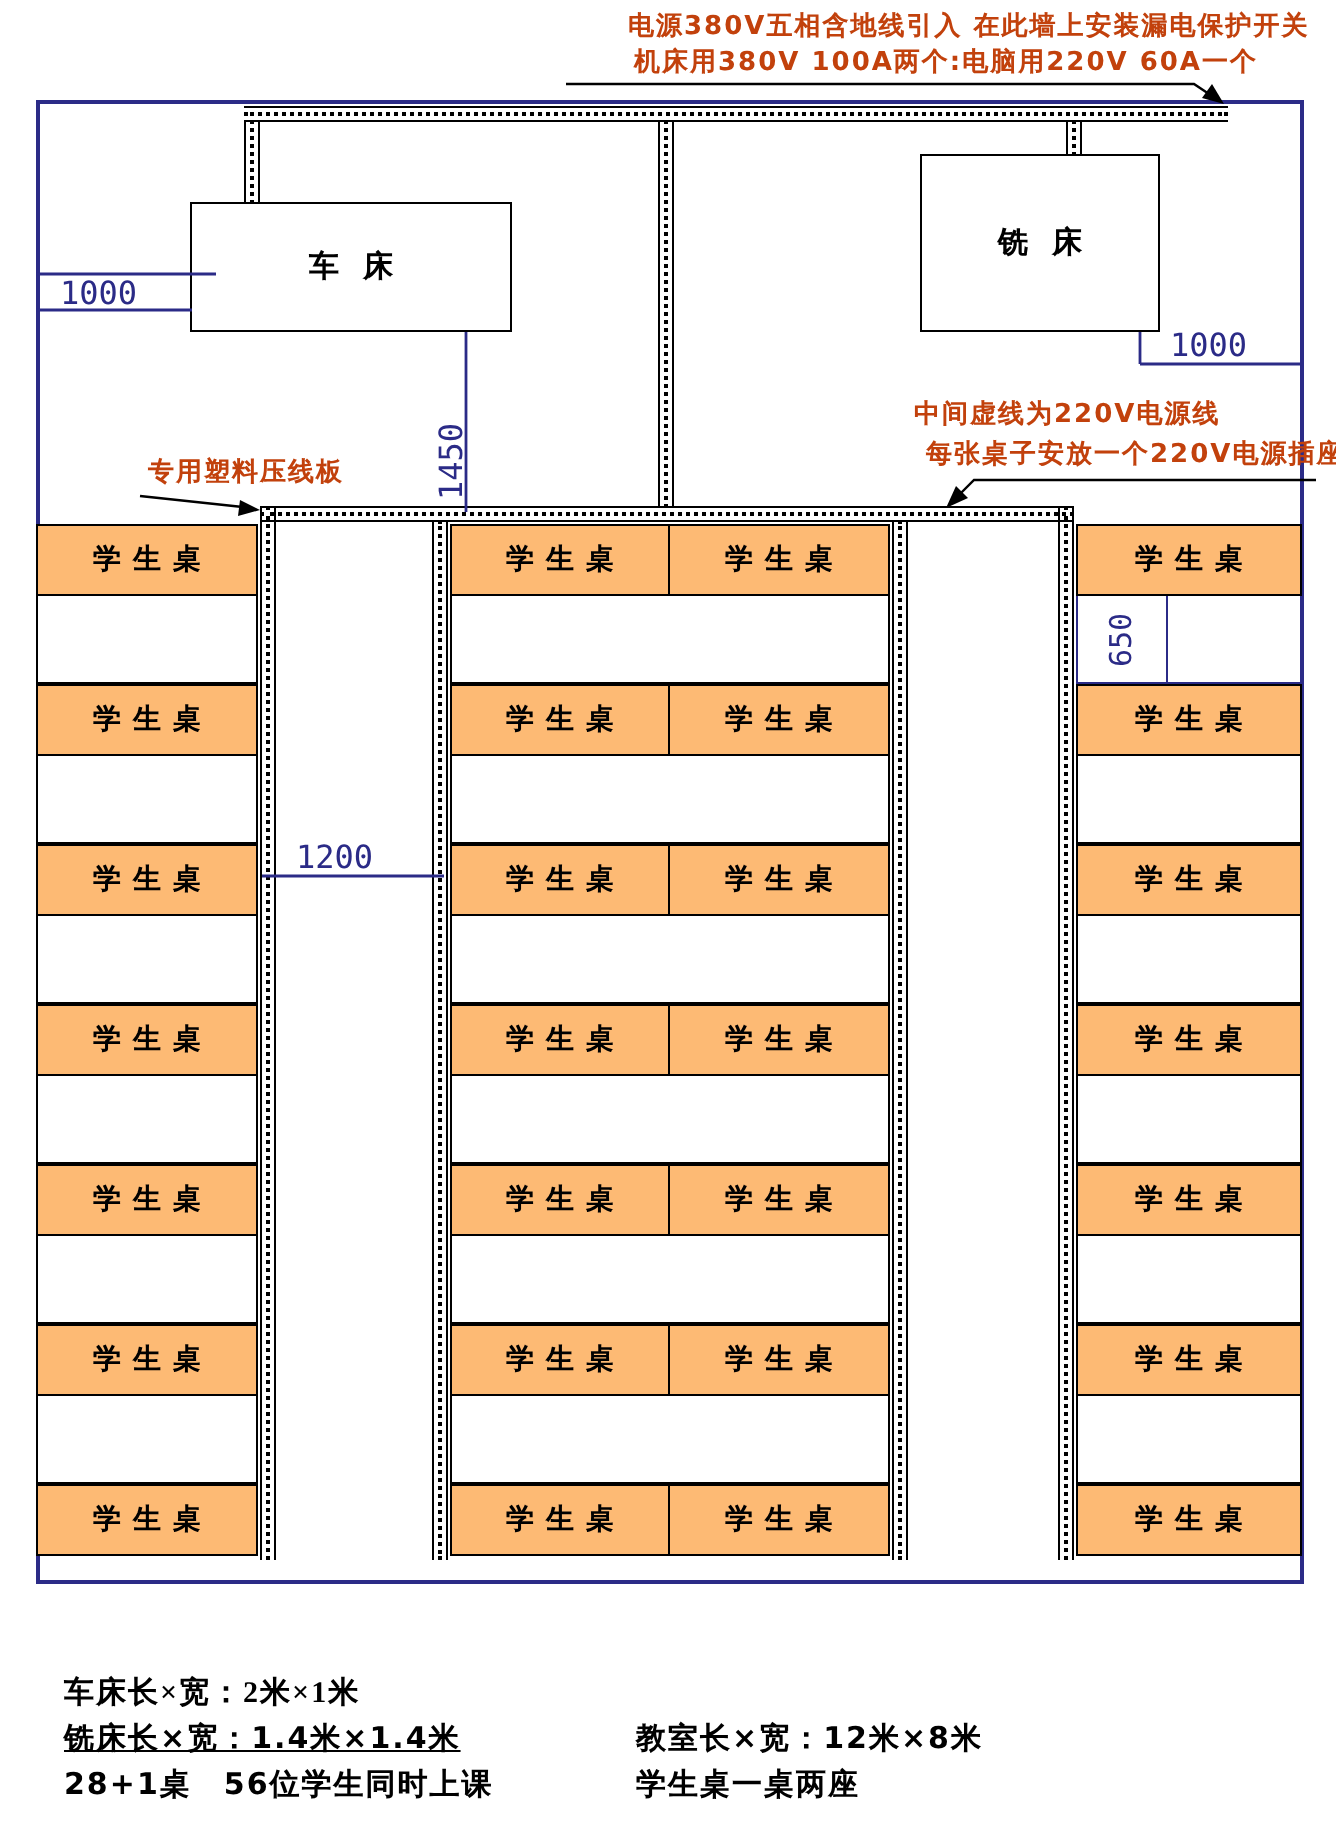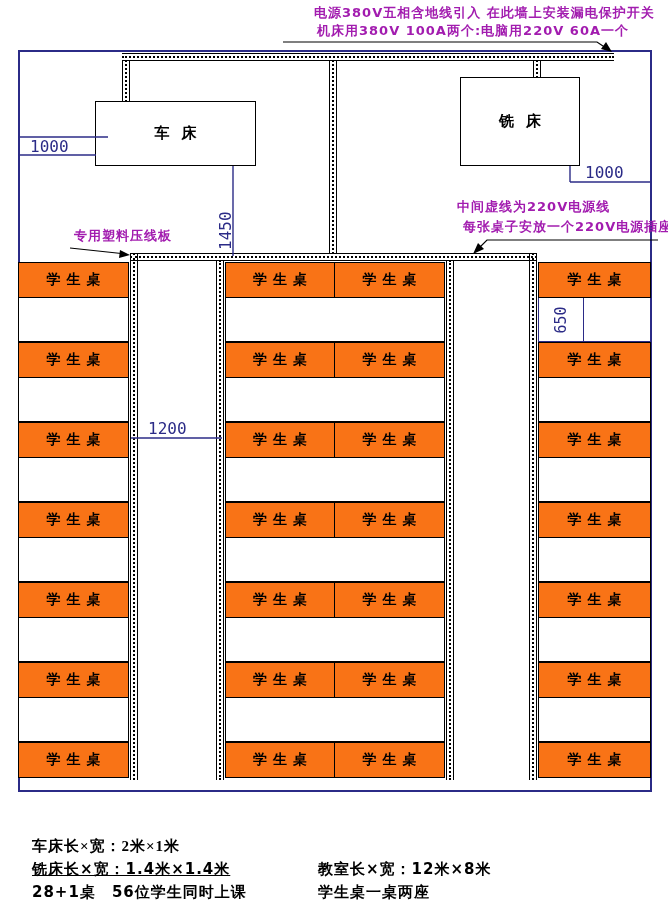--- a/index.html
+++ b/index.html
@@ -15,32 +15,32 @@
   .ch-v{position:absolute;width:8px;border-left:1px solid #000;border-right:1px solid #000;
         box-sizing:border-box;z-index:4;}
   .ch-v .dot{position:absolute;top:0;bottom:0;left:2px;border-left:2px dotted #000;}
   
   .machine{position:absolute;border:1px solid #000;background:#fff;display:flex;
            align-items:center;justify-content:center;font-weight:bold;color:#000;
            z-index:3;box-sizing:border-box;}
   .lathe{font-size:15px;letter-spacing:12px;text-indent:12px;}
   .mill{font-size:15px;letter-spacing:12px;text-indent:12px;}
   .teacher{font-size:14px;letter-spacing:5px;text-indent:5px;}
-  .desk-cell{position:absolute;border:1px solid #000;background:#f97316;display:flex;
+  .desk-cell{position:absolute;border:1px solid #000;background:#fdba74;display:flex;
              align-items:center;justify-content:center;font-weight:bold;font-size:14px;
              letter-spacing:6px;text-indent:6px;color:#000;z-index:3;box-sizing:border-box;}
   .gap-cell{position:absolute;border:1px solid #000;background:#fff;z-index:2;box-sizing:border-box;}
   .dim-gap{border:1px solid #2b2b87;}
   .dim-gap .split{position:absolute;left:44px;top:0;bottom:0;border-left:1px solid #2b2b87;}
   .dim-gap .vnum{position:absolute;left:0;top:0;width:44px;height:100%;display:flex;
                  align-items:center;justify-content:center;}
   .dim-gap .vnum span{transform:rotate(-90deg);color:#2b2b87;font-size:15px;
                       font-family:"DejaVu Sans Mono",monospace;}
   
-  .note{position:absolute;color:#a21caf;font-weight:bold;font-size:13px;letter-spacing:1px;
+  .note{position:absolute;color:#c2410c;font-weight:bold;font-size:13px;letter-spacing:1px;
         white-space:nowrap;z-index:6;padding-left:44px;}
   .dim-label{position:absolute;color:#2b2b87;font-size:16px;white-space:nowrap;
              font-family:"DejaVu Sans Mono",monospace;z-index:6;}
   .vdim{transform-origin:0 0;transform:rotate(-90deg);}
   .spec{position:absolute;color:#000;font-weight:bold;font-size:15px;letter-spacing:1px;
         white-space:nowrap;}
   svg.overlay{position:absolute;left:0;top:0;z-index:5;pointer-events:none;}
 </style>
 </head>
 <body>

